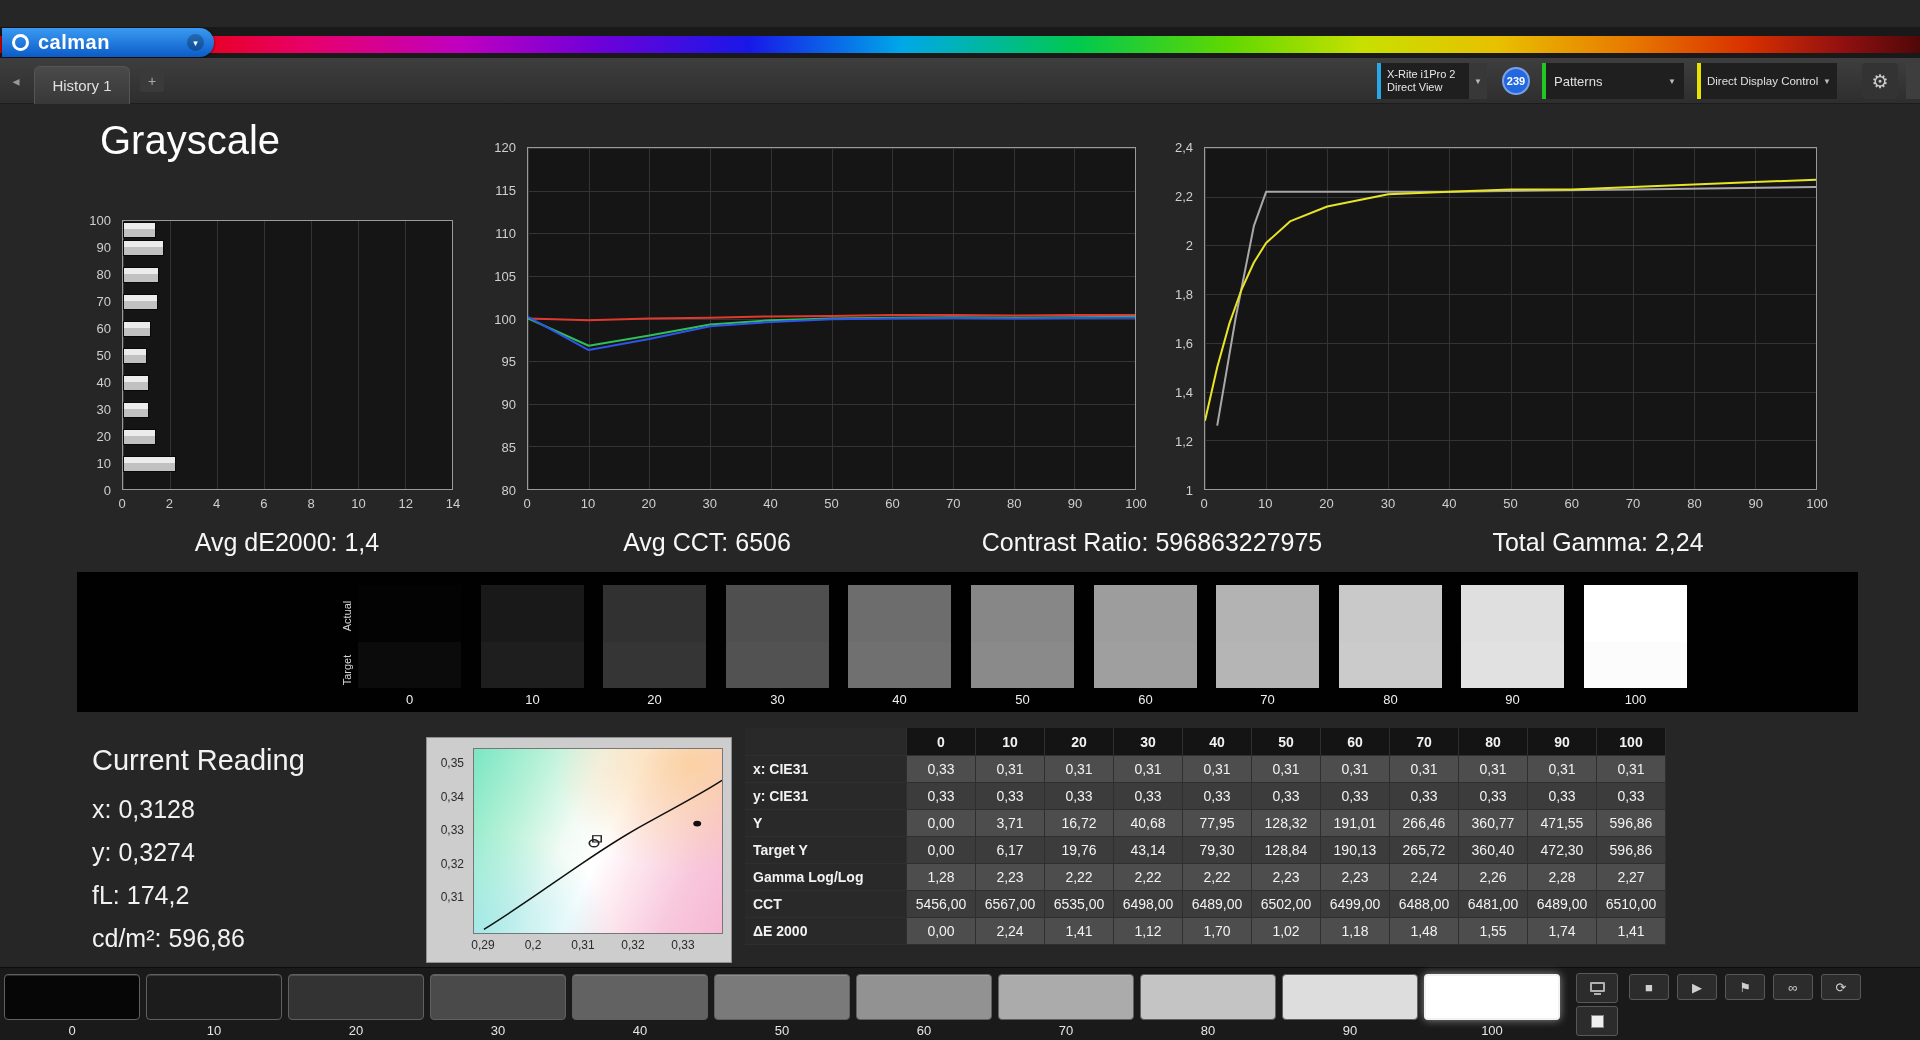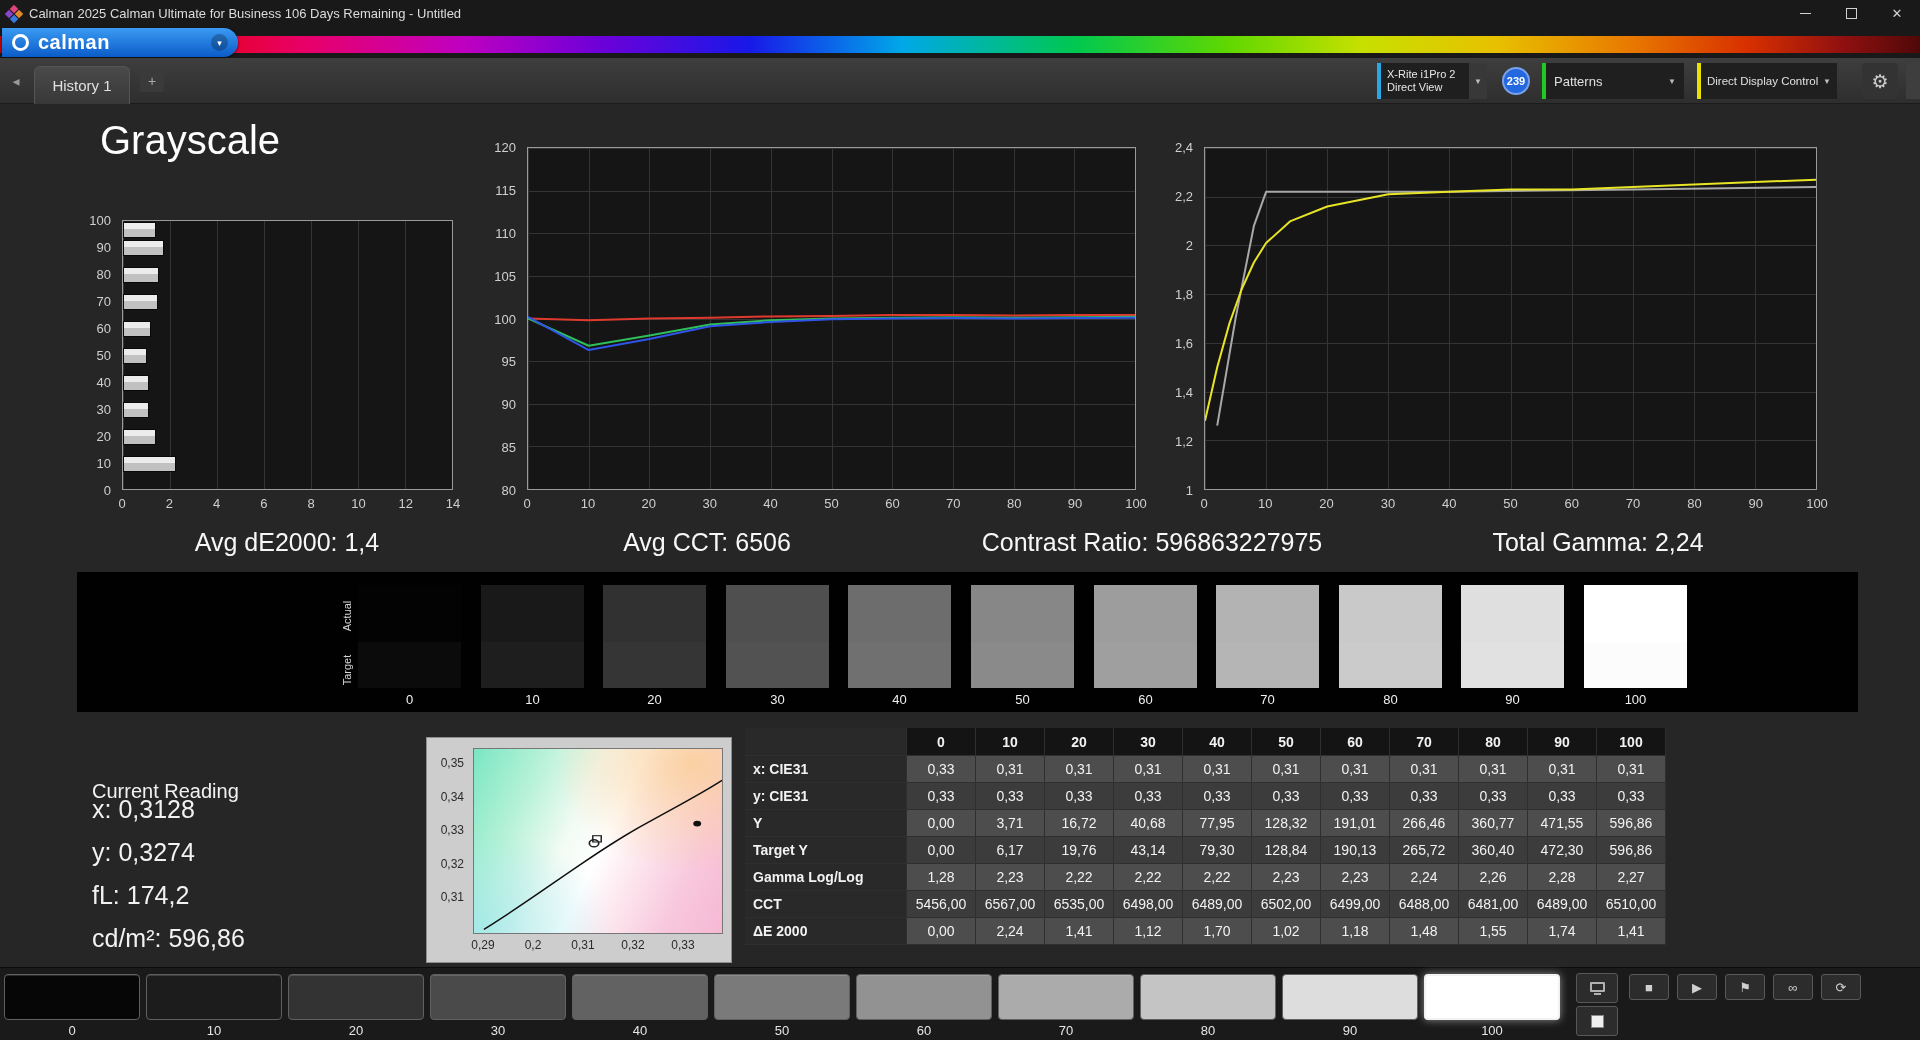--- a/index.html
+++ b/index.html
@@ -17,21 +17,21 @@
   .wb{width:46px;height:27px;display:flex;align-items:center;justify-content:center;
       color:#d0d0d0;font-size:13px;}
   .min-glyph{display:block;width:11px;height:1px;background:#d0d0d0;}
   .rest-glyph{display:block;width:9px;height:9px;border:1px solid #d0d0d0;}
   
   #brandbar{position:absolute;left:0;top:27px;width:1920px;height:31px;background:#191919;}
   #rainbow{position:absolute;left:0;top:9px;width:1920px;height:17px;
     background:linear-gradient(90deg,#c80000 0%,#e80000 8%,#e8006a 16%,#c000c0 24%,#7000d8 31%,
       #1818e8 39%,#00a8e8 47%,#00c850 56%,#60d800 64%,#c8e000 71%,#e8c000 78%,#e87800 85%,
       #d83000 91%,#901010 96%,#500808 100%);}
-  #logo{position:absolute;left:2px;top:1px;width:236px;height:29px;border-radius:0 15px 15px 0;
+  #logo{position:absolute;left:2px;top:1px;width:212px;height:29px;border-radius:0 15px 15px 0;
         background:linear-gradient(180deg,#3a9af2,#0b5cc8);display:flex;align-items:center;
         gap:9px;padding:0 10px;box-sizing:border-box;box-shadow:0 1px 3px rgba(0,0,0,.6);}
   .logo-mark{width:17px;height:17px;border:3px solid #fff;border-radius:50%;box-sizing:border-box;}
   .logo-text{font-size:20px;font-weight:700;color:#fff;letter-spacing:.5px;}
   .logo-dd{margin-left:auto;width:17px;height:17px;border-radius:50%;background:rgba(0,0,0,.25);
            display:flex;align-items:center;justify-content:center;font-size:9px;color:#fff;}
   
   #tabbar{position:absolute;left:0;top:58px;width:1920px;height:46px;
           background:linear-gradient(180deg,#3e3e3e,#2e2e2e);border-bottom:1px solid #1c1c1c;box-sizing:border-box;}
   #hist-arrow{position:absolute;left:6px;top:13px;width:20px;height:20px;color:#999;font-size:14px;
@@ -91,21 +91,21 @@
   #swatchstrip{position:absolute;left:77px;top:572px;width:1781px;height:140px;background:#010101;}
   .rot{position:absolute;width:60px;text-align:center;font-size:11px;color:#d8d8d8;transform:rotate(-90deg);}
   #lab-actual{left:240px;top:38px;}
   #lab-target{left:240px;top:92px;}
   .swatch{position:absolute;top:13px;width:103px;height:103px;}
   .sw-a{position:absolute;left:0;top:0;width:100%;height:55%;}
   .sw-t{position:absolute;left:0;bottom:0;width:100%;height:45%;}
   .sw-label{position:absolute;top:120px;width:103px;text-align:center;font-size:13px;color:#f0f0f0;}
   
   .reading-line{position:absolute;left:92px;font-size:25px;color:#f2f2f2;}
-  #reading-title{top:780px;font-size:20px;}
+  #reading-title{top:744px;font-size:29px;}
   #reading-x{top:795px}#reading-y{top:838px}#reading-fl{top:881px}#reading-cd{top:924px}
   
   #ciepanel{position:absolute;left:426px;top:737px;width:306px;height:226px;background:#cdcdcd;
             border:1px solid #8e8e8e;box-sizing:border-box;}
   #cie-yticks{position:absolute;left:0;top:10px;width:42px;height:186px;}
   #cie-yticks span{position:absolute;right:5px;transform:translateY(-50%);font-size:12px;color:#2a2a2a;}
   #cie-xticks{position:absolute;left:46px;top:198px;width:250px;height:18px;}
   #cie-xticks span{position:absolute;top:2px;transform:translateX(-50%);font-size:12px;color:#2a2a2a;}
   #cie-plot{position:absolute;left:46px;top:10px;width:250px;height:186px;border:1px solid #777;box-sizing:border-box;
     background:
@@ -135,40 +135,20 @@
   .mon-base{width:7px;height:2px;background:#b0b0b0;margin-top:1px;}
   .sqico{width:13px;height:13px;background:#f0f0f0;border:1px solid #888;box-sizing:border-box;}
   .tbtn{position:absolute;top:6px;width:40px;height:26px;background:#2c2c2c;border:1px solid #585858;border-radius:3px;
         box-sizing:border-box;display:flex;align-items:center;justify-content:center;font-size:13px;color:#cfcfcf;}
 </style>
 </head>
 <body>
 
 <div id="app">
 
-  <div id="titlebar">
-    <div class="app-icon">
-      <i class="d d1"></i>
-        <i class="d d2"></i>
-        <i class="d d3"></i>
-        <i class="d d4"></i>
-    </div>
-    <span class="t-title">Calman 2025 Calman Ultimate for Business 106 Days Remaining  - Untitled</span>
-    <div class="win-btns">
-      <div class="wb">
-          <span class="min-glyph"></span>
-        </div>
-      <div class="wb">
-          <span class="rest-glyph"></span>
-        </div>
-      <div class="wb">
-          <span>✕</span>
-        </div>
-    </div>
-  </div>
 
   <div id="brandbar">
     <div id="rainbow"></div>
     <div id="logo">
       <span class="logo-mark"></span>
       <span class="logo-text">calman</span>
       <span class="logo-dd">▾</span>
     </div>
   </div>
 

